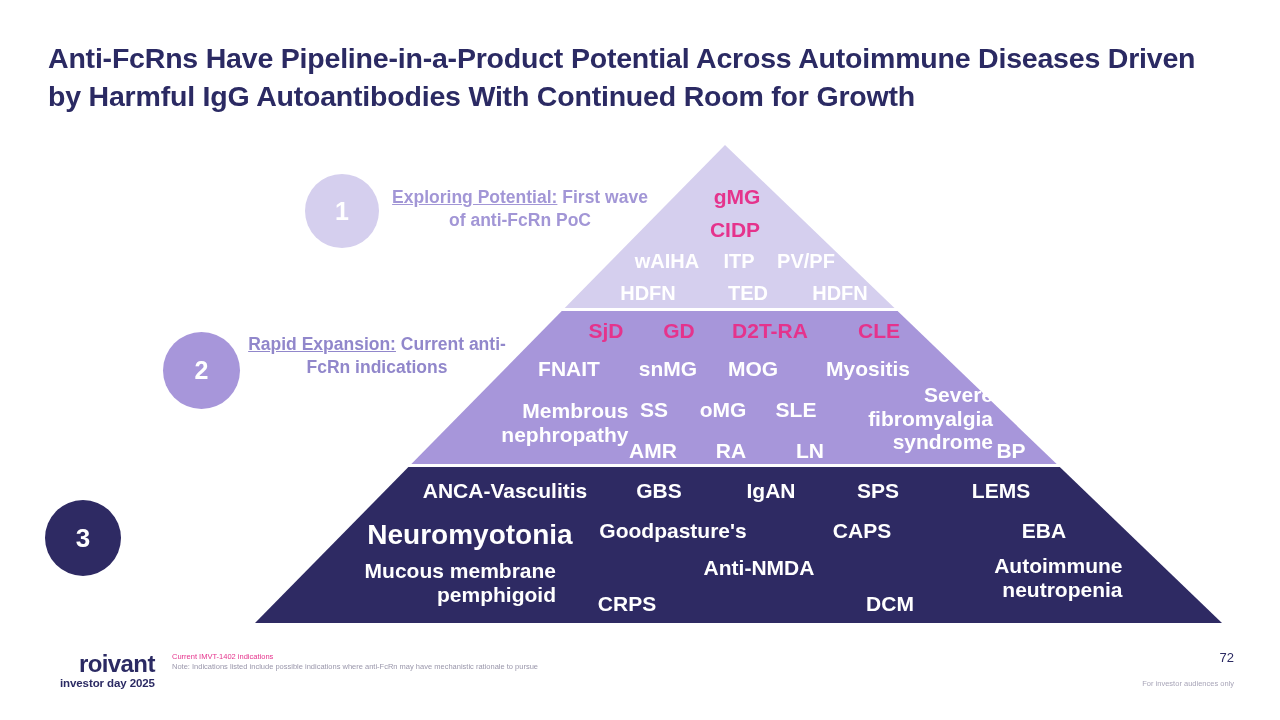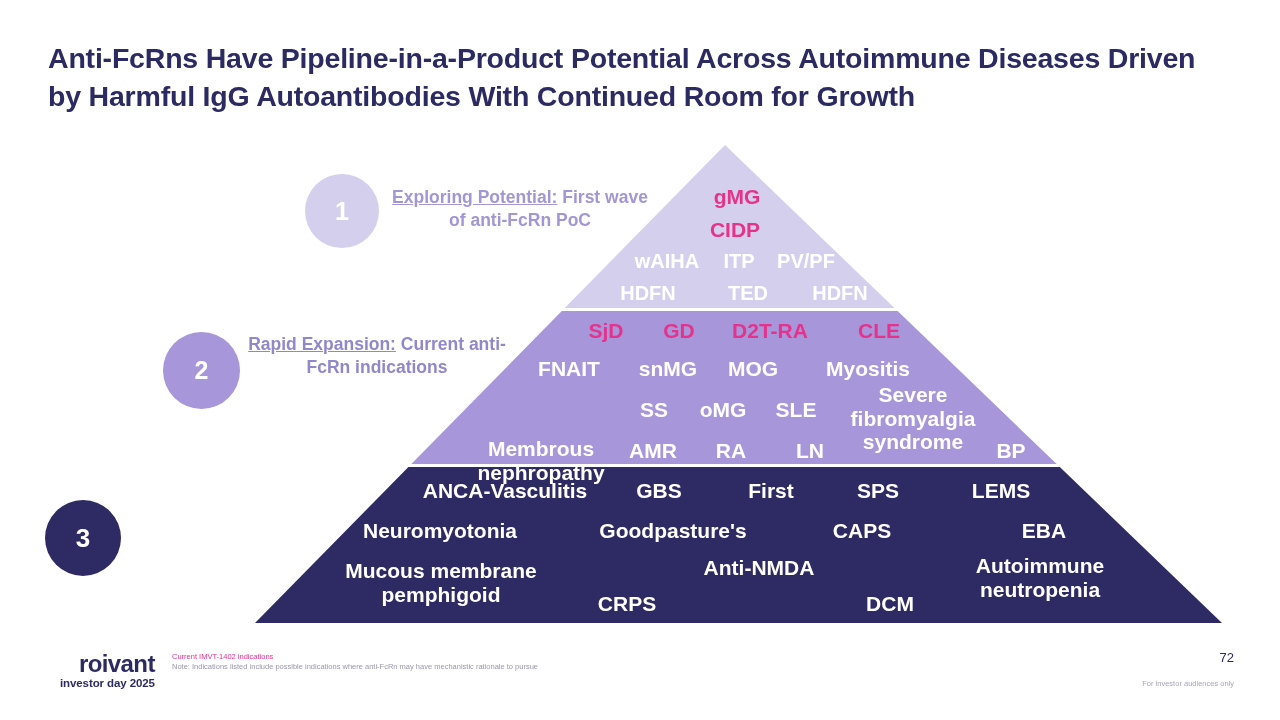--- a/index.html
+++ b/index.html
@@ -43,21 +43,21 @@
     height: 720px;
     pointer-events: none;
   }
 
   
   .tok {
     position: absolute;
     white-space: nowrap;
     font-weight: bold;
     color: #ffffff;
-    text-align: center;
+    text-align: right;
     transform: translateX(-50%);
     line-height: 1.12;
   }
   .tok.pink { color: #e5338c; }
   .tok.wrap { white-space: normal; }
 
   
   .badge {
     position: absolute;
     border-radius: 50%;
@@ -193,28 +193,28 @@
       <div class="tok" style="left: 668px; top: 357px; font-size: 21px;">snMG</div>
       <div class="tok" style="left: 753px; top: 357px; font-size: 21px;">MOG</div>
       <div class="tok" style="left: 868px; top: 357px; font-size: 21px;">Myositis</div>
       <div class="tok" style="left: 654px; top: 398px; font-size: 21px;">SS</div>
       <div class="tok" style="left: 723px; top: 398px; font-size: 21px;">oMG</div>
       <div class="tok" style="left: 796px; top: 398px; font-size: 21px;">SLE</div>
       <div class="tok" style="left: 653px; top: 439px; font-size: 21px;">AMR</div>
       <div class="tok" style="left: 731px; top: 439px; font-size: 21px;">RA</div>
       <div class="tok" style="left: 810px; top: 439px; font-size: 21px;">LN</div>
       <div class="tok" style="left: 1011px; top: 439px; font-size: 21px;">BP</div>
-      <div class="tok wrap" style="left: 541px; top: 399px; font-size: 21px; width: 175px; margin-top: 38px;">Membrous nephropathy</div>
+      <div class="tok wrap" style="left: 541px; top: 399px; font-size: 21px; width: 175px;">Membrous nephropathy</div>
       <div class="tok wrap" style="left: 913px; top: 383px; font-size: 21px; width: 160px;">Severe fibromyalgia syndrome</div>
       <div class="tok" style="left: 505px; top: 479px; font-size: 21px;">ANCA-Vasculitis</div>
       <div class="tok" style="left: 659px; top: 479px; font-size: 21px;">GBS</div>
-      <div class="tok" style="left: 771px; top: 479px; font-size: 21px;">First</div>
+      <div class="tok" style="left: 771px; top: 479px; font-size: 21px;">IgAN</div>
       <div class="tok" style="left: 878px; top: 479px; font-size: 21px;">SPS</div>
       <div class="tok" style="left: 1001px; top: 479px; font-size: 21px;">LEMS</div>
-      <div class="tok" style="left: 440px; top: 519px; font-size: 21px;">Neuromyotonia</div>
+      <div class="tok" style="left: 470px; top: 519px; font-size: 28px;">Neuromyotonia</div>
       <div class="tok" style="left: 673px; top: 519px; font-size: 21px;">Goodpasture's</div>
       <div class="tok" style="left: 862px; top: 519px; font-size: 21px;">CAPS</div>
       <div class="tok" style="left: 1044px; top: 519px; font-size: 21px;">EBA</div>
       <div class="tok" style="left: 759px; top: 556px; font-size: 21px;">Anti-NMDA</div>
       <div class="tok" style="left: 627px; top: 592px; font-size: 21px;">CRPS</div>
       <div class="tok" style="left: 890px; top: 592px; font-size: 21px;">DCM</div>
       <div class="tok wrap" style="left: 441px; top: 559px; font-size: 21px; width: 230px;">Mucous membrane pemphigoid</div>
       <div class="tok wrap" style="left: 1040px; top: 554px; font-size: 21px; width: 165px;">Autoimmune neutropenia</div>
     </div>
 

